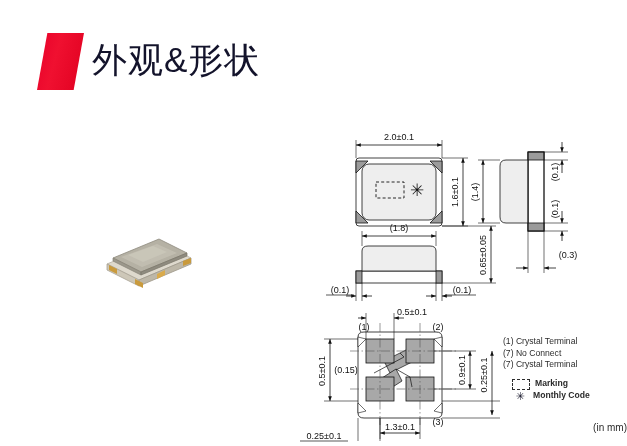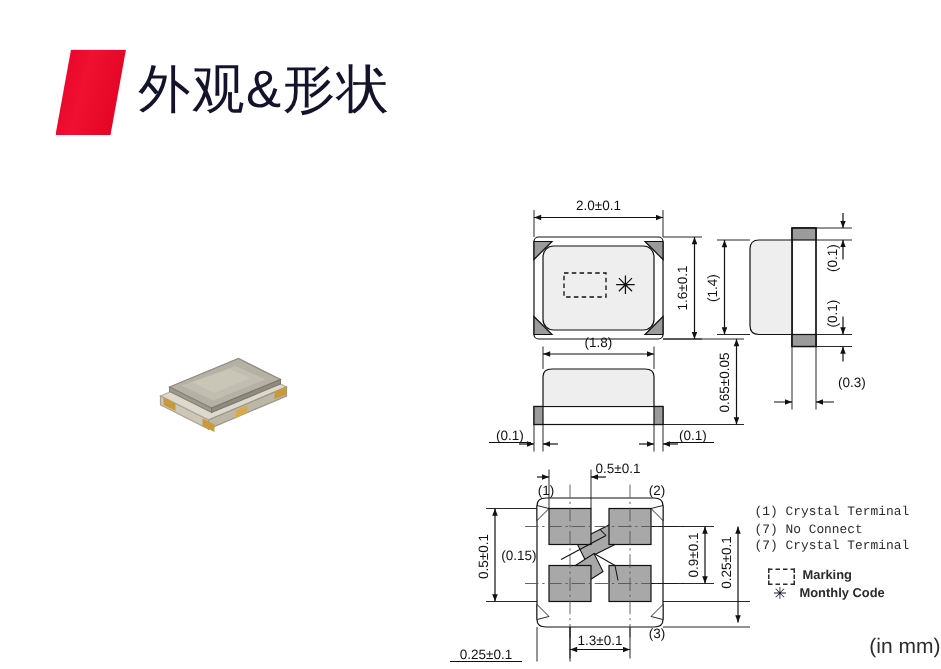--- a/index.html
+++ b/index.html
@@ -29,32 +29,32 @@
 
   
   .drawing{position:absolute;left:300px;top:125px;width:327px;height:321px;}
   .drawing svg{display:block;}
 
   
   .legend{position:absolute;left:503px;top:336px;width:124px;height:105px;}
   .legend-line{
     font-size:8.6px;line-height:11.6px;color:#2b2b2b;white-space:nowrap;
   }
-  .legend-terms{position:absolute;left:0;top:0;font-family:Liberation Mono, monospace;}
+  .legend-terms{position:absolute;left:0;top:0;}
   .legend-sym{position:absolute;left:9px;top:42px;}
   .legend-sym-row{display:flex;align-items:center;height:12px;font-weight:bold;}
   .sym-box{
     width:16px;height:9px;border:1px dashed #2b2b2b;margin-right:5px;
     flex:0 0 auto;
   }
   .sym-star{
     width:16px;margin-right:5px;text-align:center;font-size:11px;
     line-height:9px;flex:0 0 auto;
   }
-  .legend-unit{position:absolute;right:0;top:86px;font-size:14px;color:#2b2b2b;}
+  .legend-unit{position:absolute;right:0;top:86px;font-size:10px;color:#2b2b2b;}
 </style>
 </head>
 <body>
 
 <div class="root">
 
   <div class="header">
     <div class="logo-mark"></div>
     <div class="header-title">外观&amp;形状</div>
   </div>

